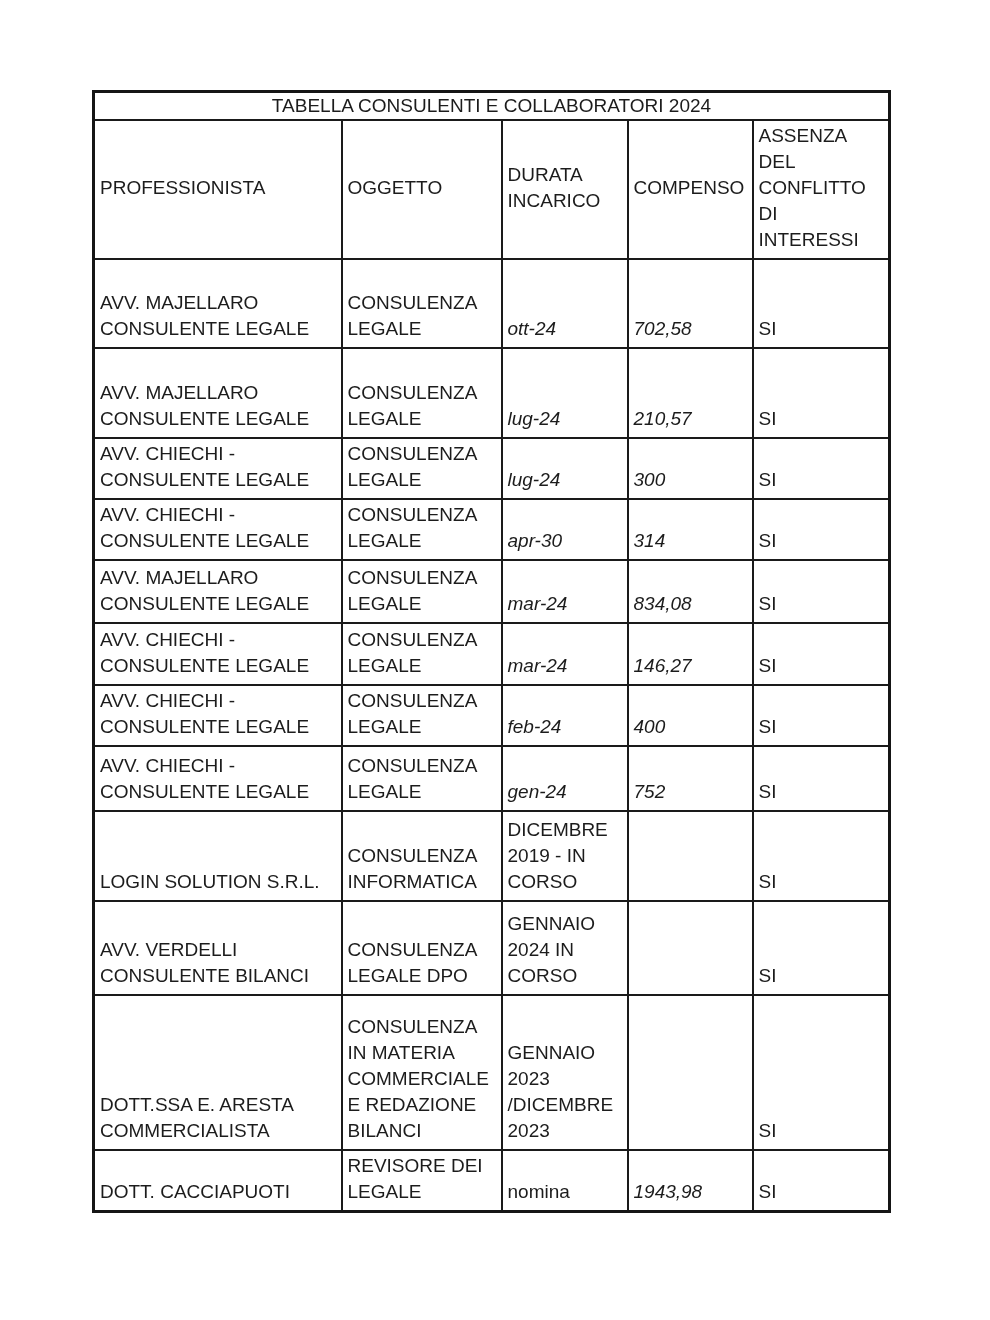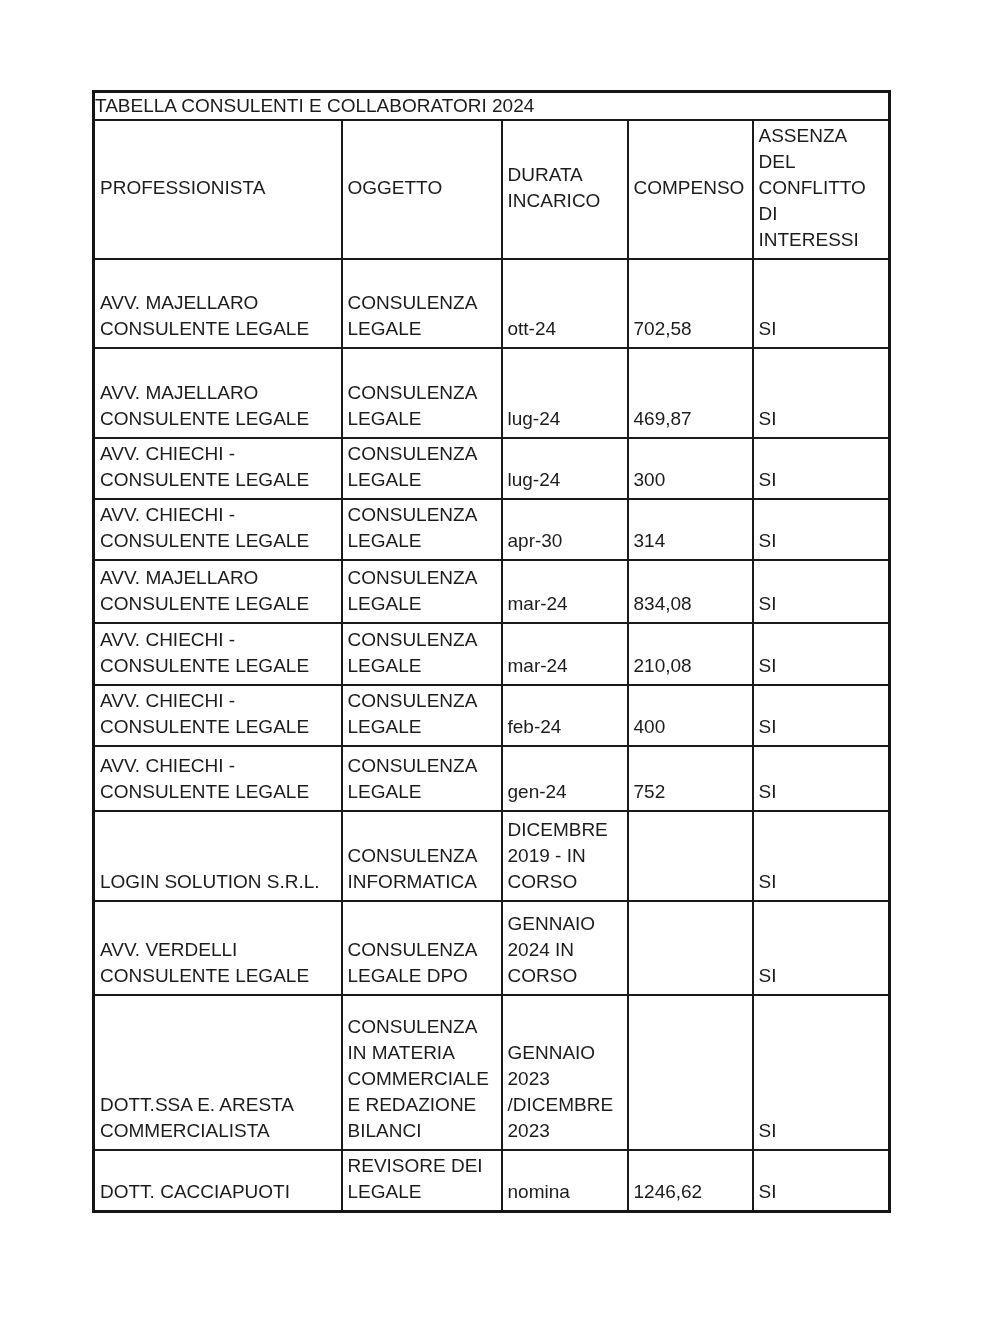--- a/index.html
+++ b/index.html
@@ -38,20 +38,21 @@
     font-weight: 400;
     vertical-align: bottom;
     text-align: left;
     padding: 2px 4px 5px 5px;
     white-space: pre-line;
     overflow: hidden;
   }
   
   tr.rt { height: 27px; }
   tr.rt td {
+    text-align: center;
     vertical-align: middle;
     padding: 0;
   }
   
   tr.rh { height: 96px; }
   tr.rh th { vertical-align: middle; }
 
   
   tr.r1  { height: 89px; }
   tr.r2  { height: 90px; }
@@ -59,21 +60,21 @@
   tr.r4  { height: 60px; }
   tr.r5  { height: 63px; }
   tr.r6  { height: 62px; }
   tr.r7  { height: 60px; }
   tr.r8  { height: 65px; }
   tr.r9  { height: 90px; }
   tr.r10 { height: 94px; }
   tr.r11 { height: 155px; }
   tr.r12 { height: 61px; }
 
-  .num { text-align: right; }
+  .num { text-align: right; font-style: italic; }
   .vm  { vertical-align: middle; }
 </style>
 </head>
 <body>
 
 <div class="sheet">
   <table class="doc-table">
     <colgroup>
       <col class="c1">
         <col class="c2">
@@ -105,21 +106,21 @@
         <td class="num vm">702,58</td>
         <td class="vm">SI</td>
       </tr>
 
       <tr class="r2">
         <td>AVV. MAJELLARO
 CONSULENTE LEGALE</td>
         <td class="vm">CONSULENZA
 LEGALE</td>
         <td class="num vm">lug-24</td>
-        <td class="num vm">469,87</td>
+        <td class="num vm">210,57</td>
         <td class="vm">SI</td>
       </tr>
 
       <tr class="r3">
         <td>AVV. CHIECHI -
 CONSULENTE LEGALE</td>
         <td>CONSULENZA
 LEGALE</td>
         <td class="num">lug-24</td>
         <td class="num">300</td>
@@ -145,21 +146,21 @@
         <td class="num">834,08</td>
         <td>SI</td>
       </tr>
 
       <tr class="r6">
         <td>AVV. CHIECHI -
 CONSULENTE LEGALE</td>
         <td>CONSULENZA
 LEGALE</td>
         <td class="num">mar-24</td>
-        <td class="num">210,08</td>
+        <td class="num">146,27</td>
         <td>SI</td>
       </tr>
 
       <tr class="r7">
         <td>AVV. CHIECHI -
 CONSULENTE LEGALE</td>
         <td>CONSULENZA
 LEGALE</td>
         <td class="num">feb-24</td>
         <td class="num">400</td>
@@ -182,21 +183,21 @@
 INFORMATICA</td>
         <td>DICEMBRE
 2019 - IN
 CORSO</td>
         <td class="num"></td>
         <td>SI</td>
       </tr>
 
       <tr class="r10">
         <td>AVV. VERDELLI
-CONSULENTE LEGALE</td>
+CONSULENTE BILANCI</td>
         <td>CONSULENZA
 LEGALE DPO</td>
         <td>GENNAIO
 2024 IN
 CORSO</td>
         <td class="num"></td>
         <td>SI</td>
       </tr>
 
       <tr class="r11">
@@ -213,18 +214,18 @@
 2023</td>
         <td class="num"></td>
         <td>SI</td>
       </tr>
 
       <tr class="r12">
         <td>DOTT. CACCIAPUOTI</td>
         <td>REVISORE DEI
 LEGALE</td>
         <td>nomina</td>
-        <td class="num">1246,62</td>
+        <td class="num">1943,98</td>
         <td>SI</td>
       </tr>
     </tbody>
   </table>
 </div>
 
 </body></html>

